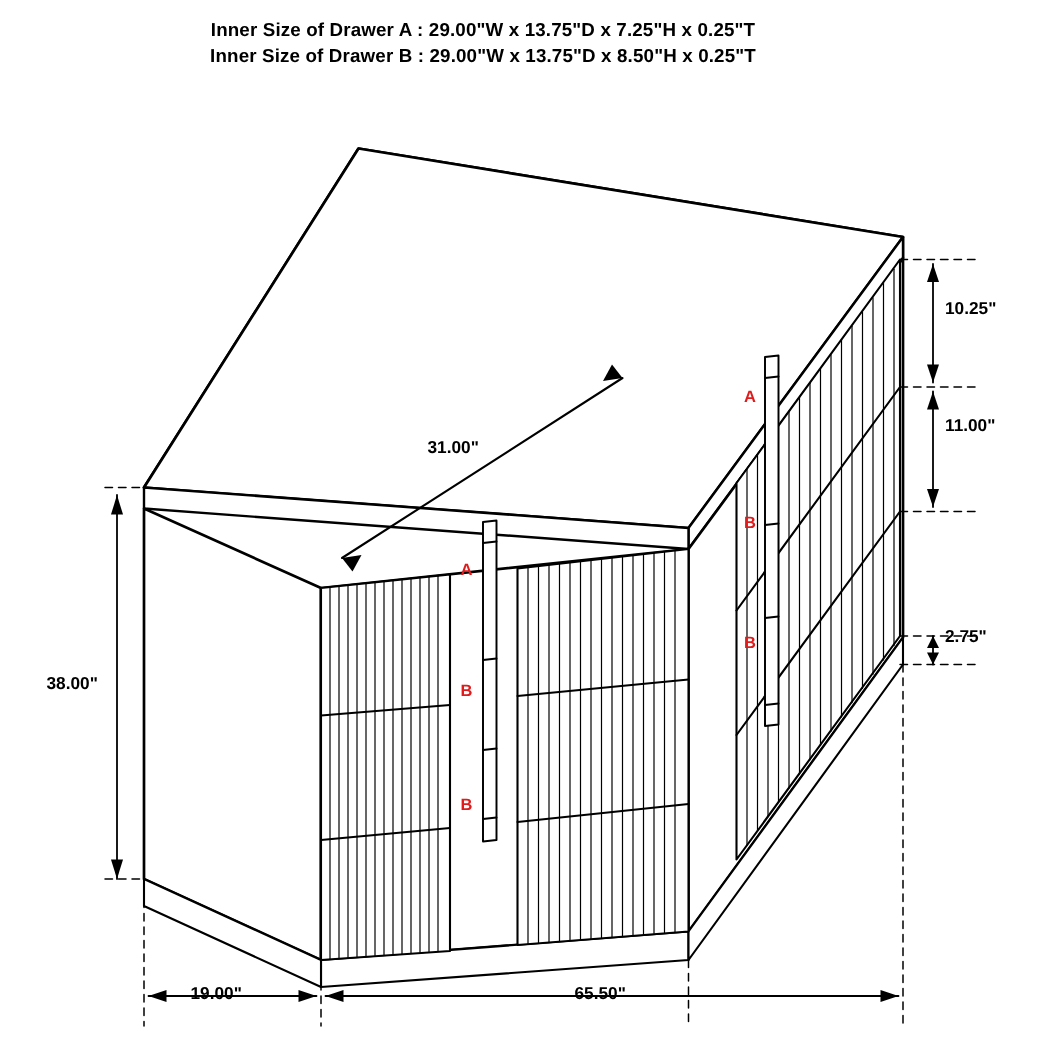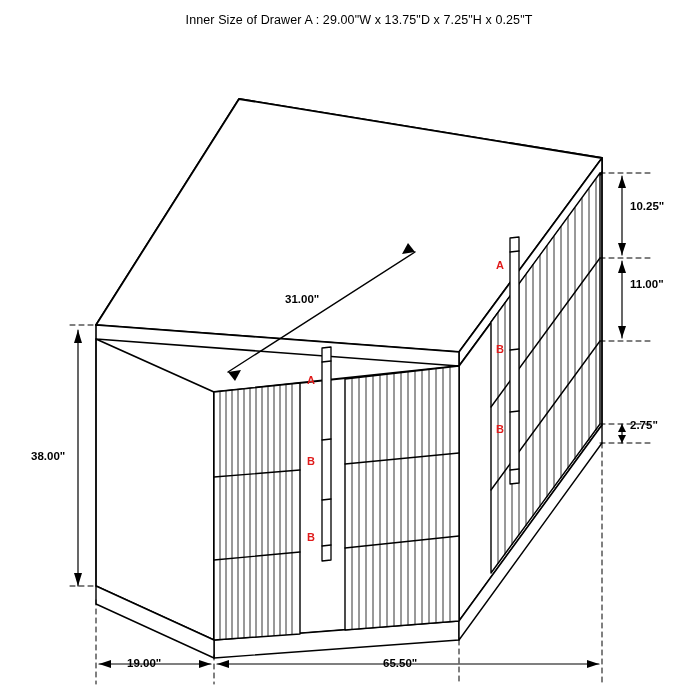--- a/index.html
+++ b/index.html
@@ -19,24 +19,23 @@
     position: relative;
     width: 700px;
     height: 700px;
   }
   .hdr {
     position: absolute;
     left: 0;
     width: 644px;
     text-align: center;
     font-size: 12.5px;
-    font-weight: normal;
+    font-weight: bold;
     letter-spacing: 0.1px;
     line-height: 17px;
-    padding-left: 37px;
   }
   #hdr1 { top: 12px; }
   #hdr2 { top: 29px; }
 
   svg#fig {
     position: absolute;
     left: 0;
     top: 0;
     width: 700px;
     height: 700px;
@@ -53,20 +52,21 @@
     font-weight: bold;
     color: #e01b1b;
   }
 </style>
 </head>
 <body>
 
 <div id="stage">
 
   <div class="hdr" id="hdr1">Inner Size of Drawer A : 29.00"W x 13.75"D x 7.25"H x 0.25"T</div>
+  <div class="hdr" id="hdr2">Inner Size of Drawer B : 29.00"W x 13.75"D x 8.50"H x 0.25"T</div>
 
   <svg id="fig" viewBox="0 0 700 700">
     <g fill="none" stroke="#000" stroke-width="1.6" stroke-linejoin="round" stroke-linecap="round">
 
       <g>
         <path d="M96,325 L239,99 L602,158 L602,172 L486,332 L486,332" fill="#ffffff" stroke="#000" stroke-width="1.8"></path>
 
         <path d="M96,325 L239,99 L602,158 L459,352 Z" fill="#ffffff" stroke="#000" stroke-width="1.8"></path>
 
         <path d="M602,158 L602,172 L459,366 L459,352 Z" fill="#ffffff" stroke="#000" stroke-width="1.6"></path>

